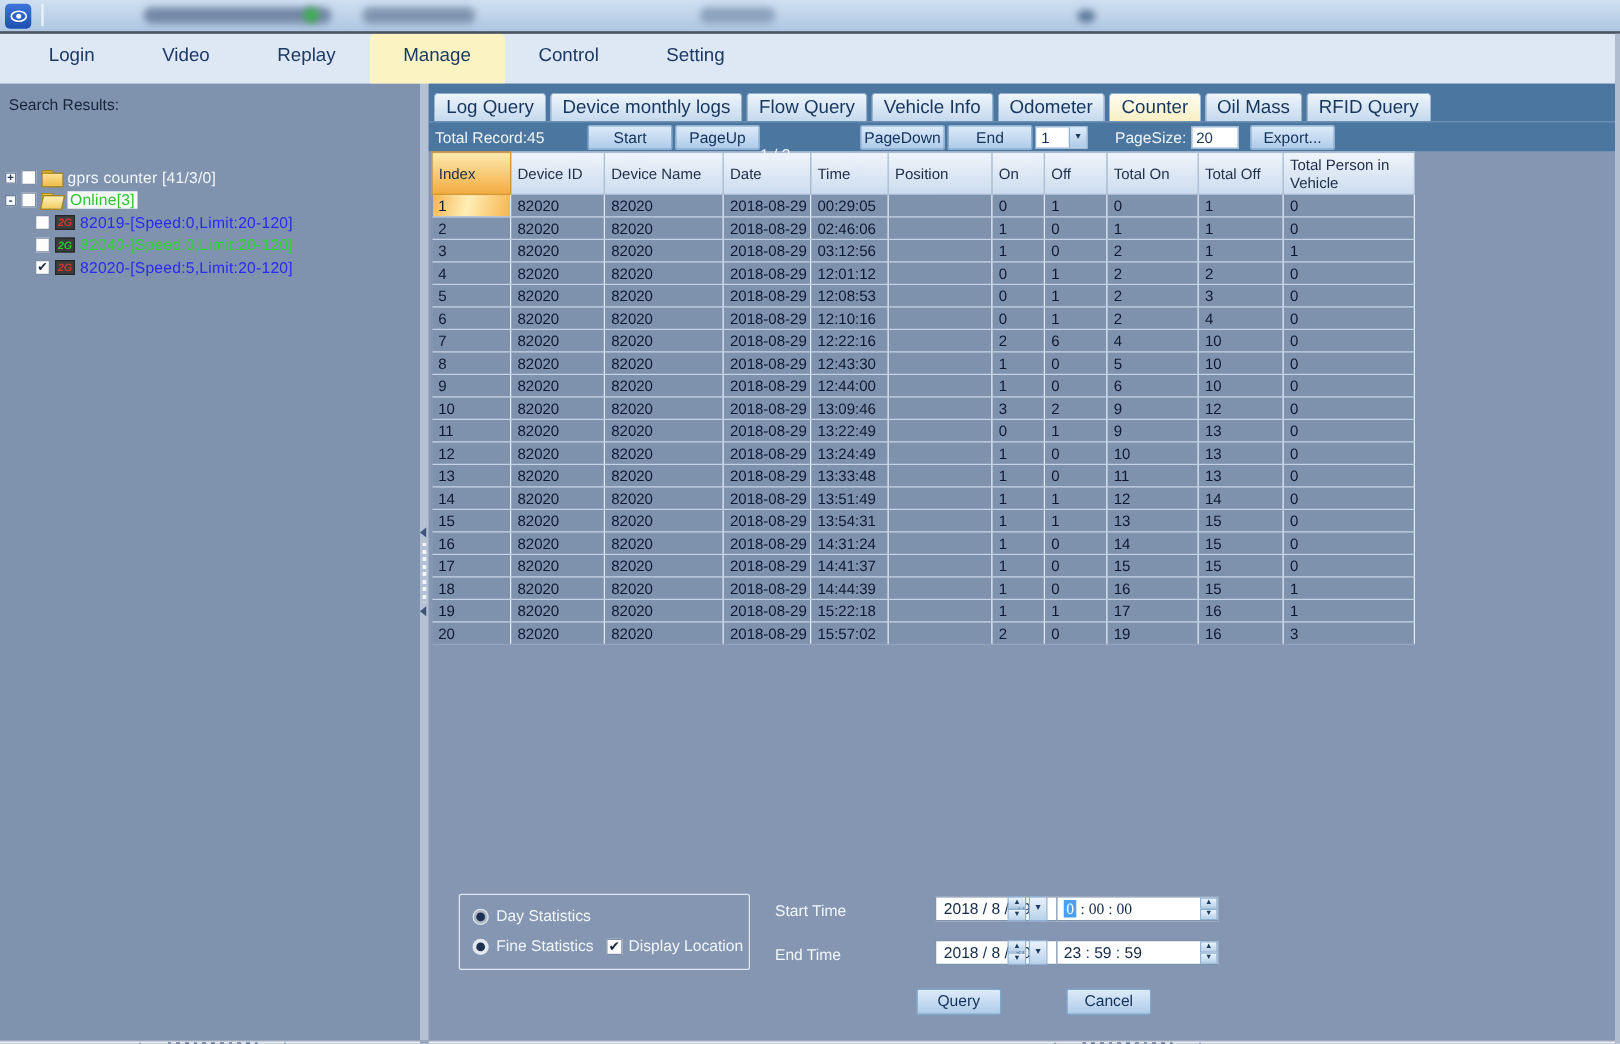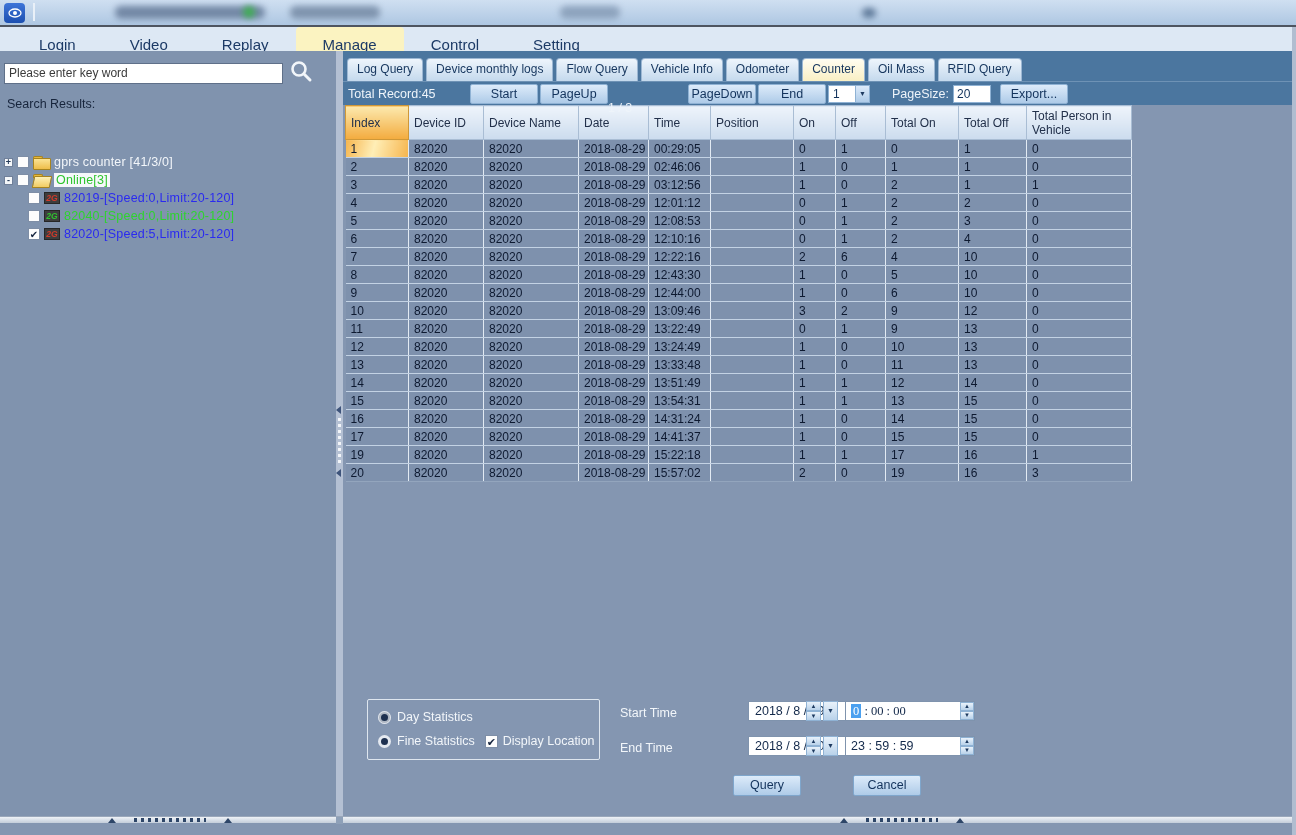--- a/index.html
+++ b/index.html
@@ -7,21 +7,21 @@
   .app { width:1296px; height:835px; position:relative; overflow:hidden; background:#8496b1; }
 
   
   .titlebar { height:27px; background:linear-gradient(#cfdff1,#aec7e2); border-bottom:2px solid #4e5560; position:relative; overflow:hidden; }
   .app-icon { position:absolute; left:4px; top:3px; width:21px; height:20px; background:linear-gradient(#3d74d8,#1c4fb0); border-radius:4px; display:flex; align-items:center; justify-content:center; }
   .tb-divider { position:absolute; left:33px; top:3px; width:2px; height:18px; background:#e9f0f8; }
   .blur-blob { position:absolute; filter:blur(3px); border-radius:6px; }
   .window-title { position:absolute; top:2px; left:680px; transform:translateX(-50%); font-size:17px; font-weight:bold; color:#0a0a0a; white-space:nowrap; }
 
   
-  .navbar { height:24px; background:#dde8f4; display:flex; align-items:stretch; padding-left:12px; }
+  .navbar { height:40px; background:#dde8f4; display:flex; align-items:stretch; padding-left:12px; }
   .nav-item { padding:0 27px; line-height:36px; font-size:15px; color:#1c3a66; cursor:pointer; }
   .nav-item.active { background:#fbf3c1; border-radius:4px 4px 0 0; }
 
   
   .content { display:flex; height:765px; }
 
   
   .sidebar { width:336px; background:#8093ae; position:relative; flex:none; }
   .search-row { display:flex; align-items:center; padding:8px 4px 0 4px; }
   .search-input { width:279px; height:21px; border:1px solid #5f7089; font-size:12px; padding:0 4px; font-family:"Liberation Sans",sans-serif; color:#222; background:#fff; }
@@ -42,21 +42,21 @@
   .tree-label.hl { background:#f6f8fb; padding:0 2px; }
 
   
   .vsplit { width:7px; background:#b4c0d3; position:relative; flex:none; }
   .vsplit .varrow { position:absolute; left:0; width:0; height:0; border-top:4px solid transparent; border-bottom:4px solid transparent; border-right:5px solid #3d537a; }
   .vsplit .vdots { position:absolute; left:2px; top:367px; width:3px; height:48px; background:repeating-linear-gradient(#f2f5f9 0 3px, transparent 3px 6px); cursor:col-resize; }
 
   
   .main { flex:1; background:#8496b1; position:relative; }
   .tabbar { height:30px; background:#4b769f; display:flex; align-items:flex-end; padding:0 0 0 4px; gap:3px; }
-  .qtab { height:23px; line-height:21px; padding:0 9px; background:linear-gradient(#eef5fc,#c4d9ed); border:1px solid #9cb7d3; border-bottom:none; border-radius:4px 4px 0 0; font-size:12px; color:#16365e; cursor:pointer; margin-bottom:0; }
+  .qtab { height:23px; line-height:21px; padding:0 9px; background:linear-gradient(#eef5fc,#c4d9ed); border:1px solid #9cb7d3; border-bottom:none; border-radius:4px 4px 0 0; font-size:15px; color:#16365e; cursor:pointer; margin-bottom:0; }
   .qtab.active { background:linear-gradient(#fffdf1,#f9efc4); }
 
   .pagebar { height:24px; background:#4b769f; border-top:1px solid #6e92b5; display:flex; align-items:center; font-size:12.5px; color:#eef4fa; }
   .pg-total { margin-left:5px; width:122px; flex:none; }
   .pg-btn { width:68px; height:20px; line-height:18px; text-align:center; background:linear-gradient(#ddebfa,#aecbe8); border:1px solid #8fb2d4; border-radius:2px; color:#13335c; cursor:pointer; flex:none; }
   .pg-info { width:80px; text-align:left; flex:none;margin-top:28px; }
   .pg-combo { width:42px; height:18px; background:#fff; border:1px solid #8fb2d4; display:flex; margin-left:2px; flex:none; }
   .pg-combo .val { flex:1; color:#13335c; font-size:12px; padding-left:4px; line-height:16px; }
   .pg-combo .drop { width:14px; background:linear-gradient(#ddebfa,#aecbe8); border-left:1px solid #8fb2d4; font-size:7px; color:#1d3a60; text-align:center; line-height:16px; cursor:pointer; }
   .pg-size-label { margin-left:22px; }
@@ -124,29 +124,20 @@
       <div class="nav-item">Video</div>
       <div class="nav-item">Replay</div>
       <div class="nav-item active">Manage</div>
       <div class="nav-item">Control</div>
       <div class="nav-item">Setting</div>
     </div>
 
   <div class="content">
 
     <div class="sidebar">
-      <div class="search-row">
-        <input class="search-input" type="text" placeholder="Please enter key word" style="">
-        <span class="search-icon">
-          <svg width="24" height="24" viewBox="0 0 24 24">
-            <circle cx="10" cy="10" r="6.5" fill="none" stroke="#f2f6fa" stroke-width="2.6"></circle>
-            <line x1="15" y1="15" x2="21" y2="21" stroke="#f2f6fa" stroke-width="3" stroke-linecap="round"></line>
-          </svg>
-        </span>
-      </div>
       <div class="results-label">Search Results:</div>
       <div class="tree">
           <div class="tree-row">
             <span class="expander">+</span>
             <span class="cbx"></span>
             <span class="folder folder-closed"></span>
             <span class="tree-label" style="color: rgb(242, 246, 250);">gprs counter [41/3/0]</span>
           </div>
           <div class="tree-row">
             <span class="expander">-</span>
@@ -454,20 +445,33 @@
               <td>2018-08-29</td>
               <td>14:41:37</td>
               <td></td>
               <td>1</td>
               <td>0</td>
               <td>15</td>
               <td>15</td>
               <td>0</td>
             </tr>
             <tr>
+              <td class="idx">18</td>
+              <td>82020</td>
+              <td>82020</td>
+              <td>2018-08-29</td>
+              <td>14:44:39</td>
+              <td></td>
+              <td>1</td>
+              <td>0</td>
+              <td>16</td>
+              <td>15</td>
+              <td>1</td>
+            </tr>
+            <tr>
               <td class="idx">19</td>
               <td>82020</td>
               <td>82020</td>
               <td>2018-08-29</td>
               <td>15:22:18</td>
               <td></td>
               <td>1</td>
               <td>1</td>
               <td>17</td>
               <td>16</td>

